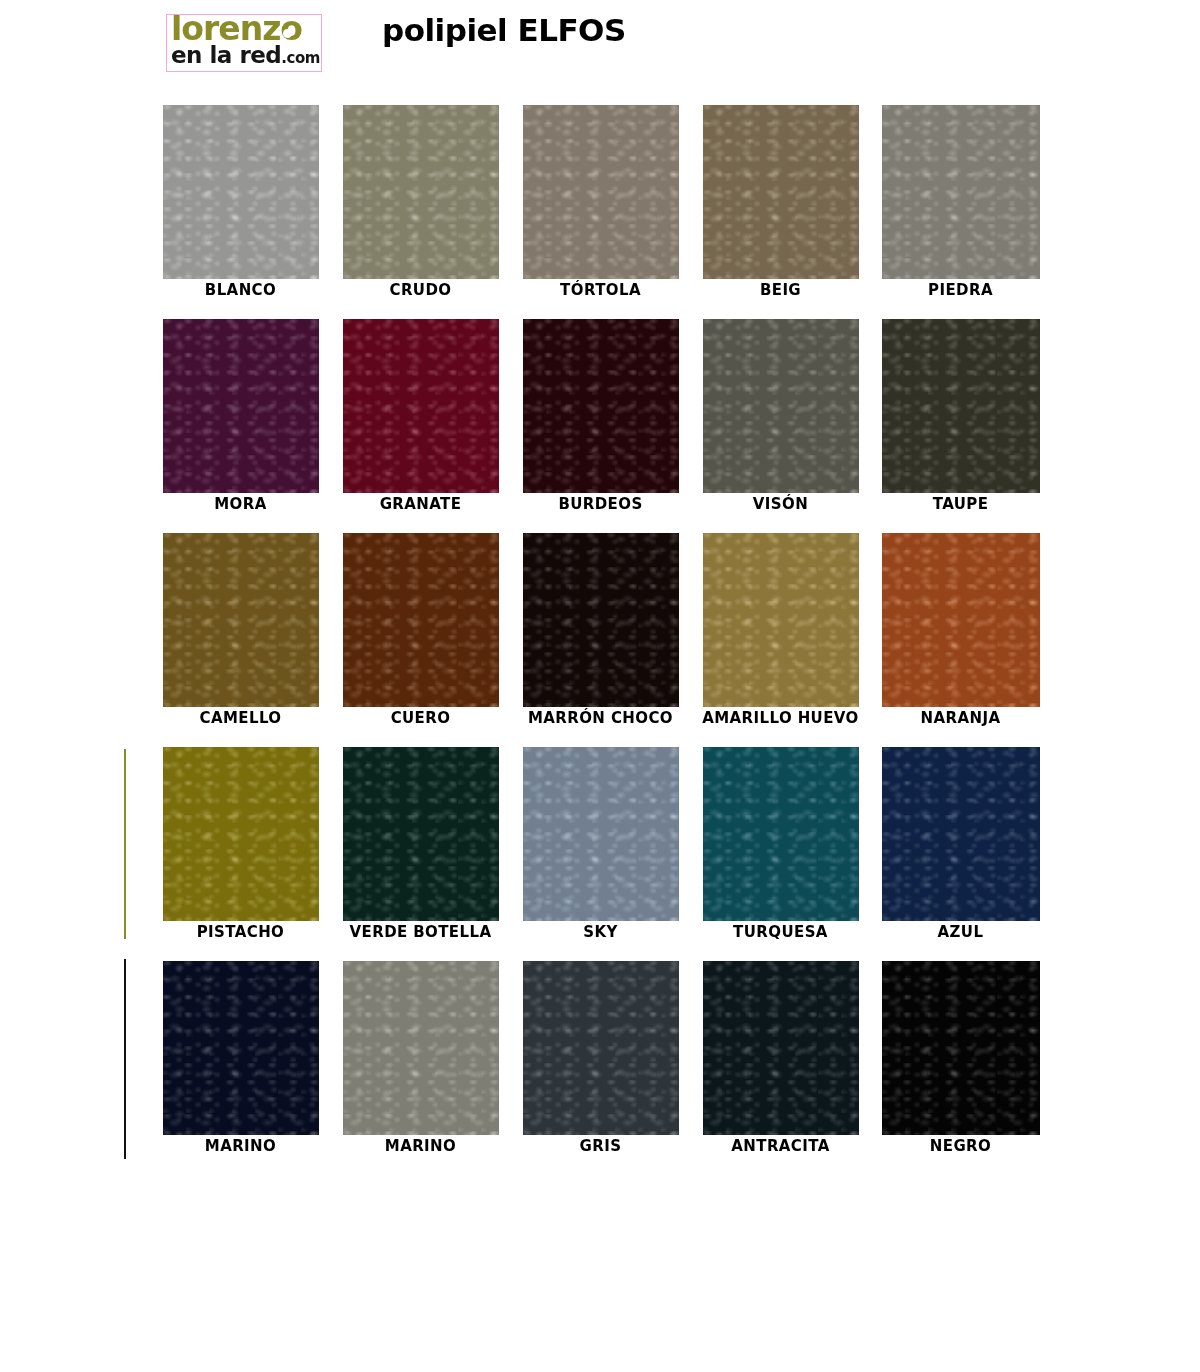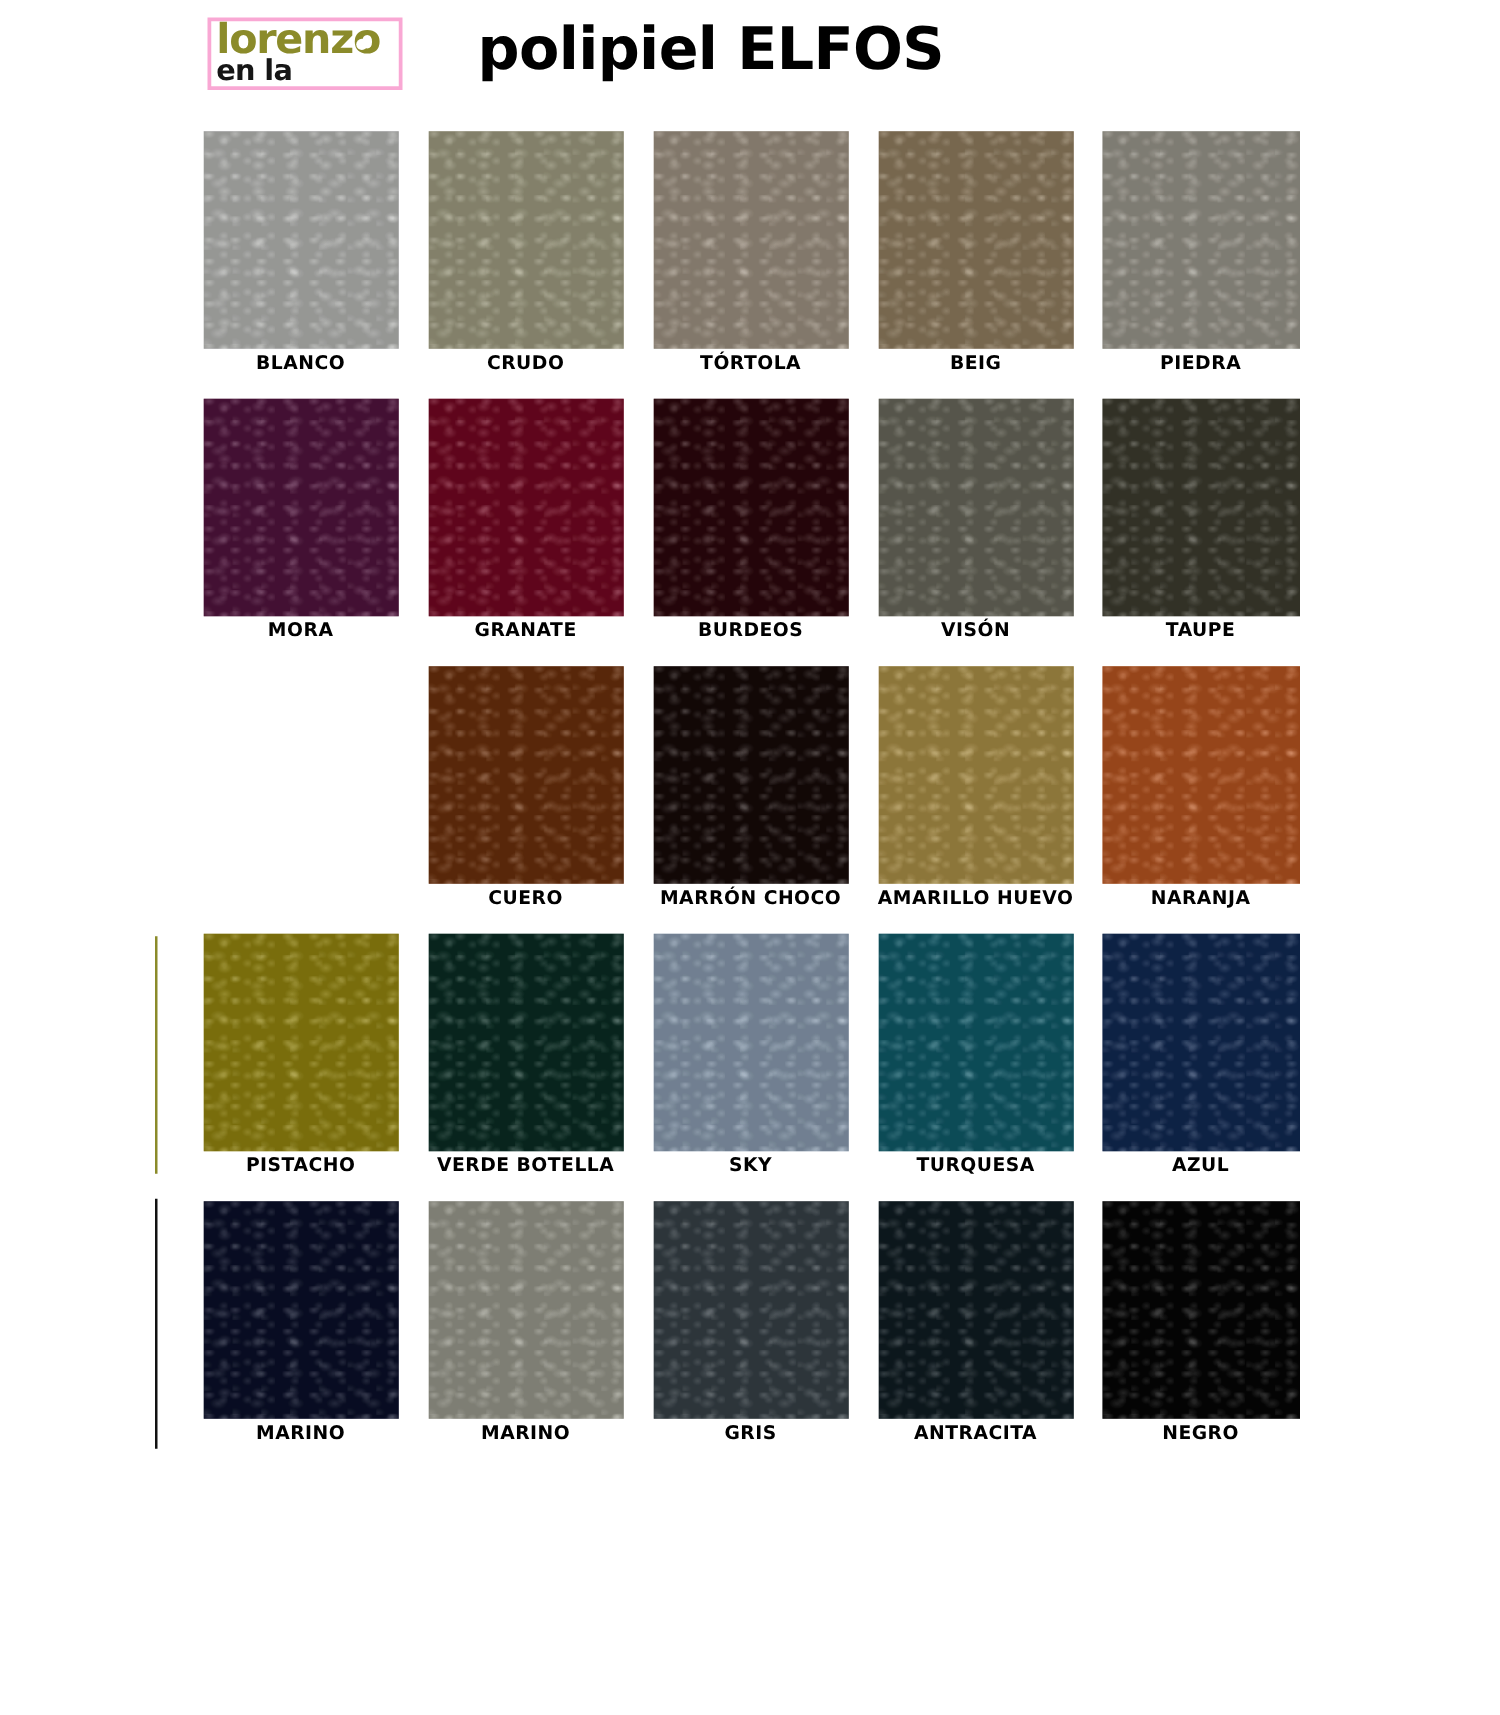--- a/index.html
+++ b/index.html
@@ -13,21 +13,21 @@
   }
 
   
   .header{
     position:absolute; left:0; top:0; width:1200px; height:95px;
   }
   .logo{
     position:absolute; left:166px; top:14px;
     width:156px; height:58px;
     background:#ffffff;
-    border:3px solid #f9a8d4;
+    border:1px solid #f9a8d4;
     box-sizing:border-box;
     overflow:hidden;
   }
   .logo-top{
     position:absolute; left:4px; top:-4px;
     font-size:33px; font-weight:bold; letter-spacing:-1px;
     color:#8b8b2a; line-height:36px;
     font-family:"DejaVu Sans", sans-serif;
   }
   .logo-dot{
@@ -38,21 +38,21 @@
   .logo-bottom{
     position:absolute; left:4px; top:26px;
     font-size:23px; font-weight:bold; letter-spacing:-0.5px;
     color:#161616; line-height:28px;
     font-family:"DejaVu Sans", sans-serif;
   }
   .logo-bottom .dotcom{ font-size:15px; }
 
   .title{
     position:absolute; left:382px; top:12px;
-    font-size:47px; font-weight:bold;
+    font-size:31px; font-weight:bold;
     color:#000000;
     letter-spacing:-0.5px;
     font-family:"DejaVu Sans", sans-serif;
     white-space:nowrap;
   }
 
   
   .grid{
     position:absolute; left:0; top:95px;
     width:1200px;
@@ -161,20 +161,24 @@
       <div class="cell" style="left: 678px;">
         <div class="swatch" style="background-color: rgb(139, 138, 120); width: 156px;"></div>
         <div class="label">VISÓN</div>
       </div>
       <div class="cell" style="left: 858px;">
         <div class="swatch" style="background-color: rgb(81, 80, 63); width: 158px;"></div>
         <div class="label">TAUPE</div>
       </div>
     </div>
     <div class="row">
+      <div class="cell" style="left: 138px;">
+        <div class="swatch" style="background-color: rgb(176, 137, 47); width: 156px;"></div>
+        <div class="label">CAMELLO</div>
+      </div>
       <div class="cell" style="left: 318px;">
         <div class="swatch" style="background-color: rgb(144, 64, 15); width: 156px;"></div>
         <div class="label">CUERO</div>
       </div>
       <div class="cell" style="left: 498px;">
         <div class="swatch" style="background-color: rgb(29, 13, 11); width: 156px;"></div>
         <div class="label">MARRÓN CHOCO</div>
       </div>
       <div class="cell" style="left: 678px;">
         <div class="swatch" style="background-color: rgb(229, 192, 94); width: 156px;"></div>

